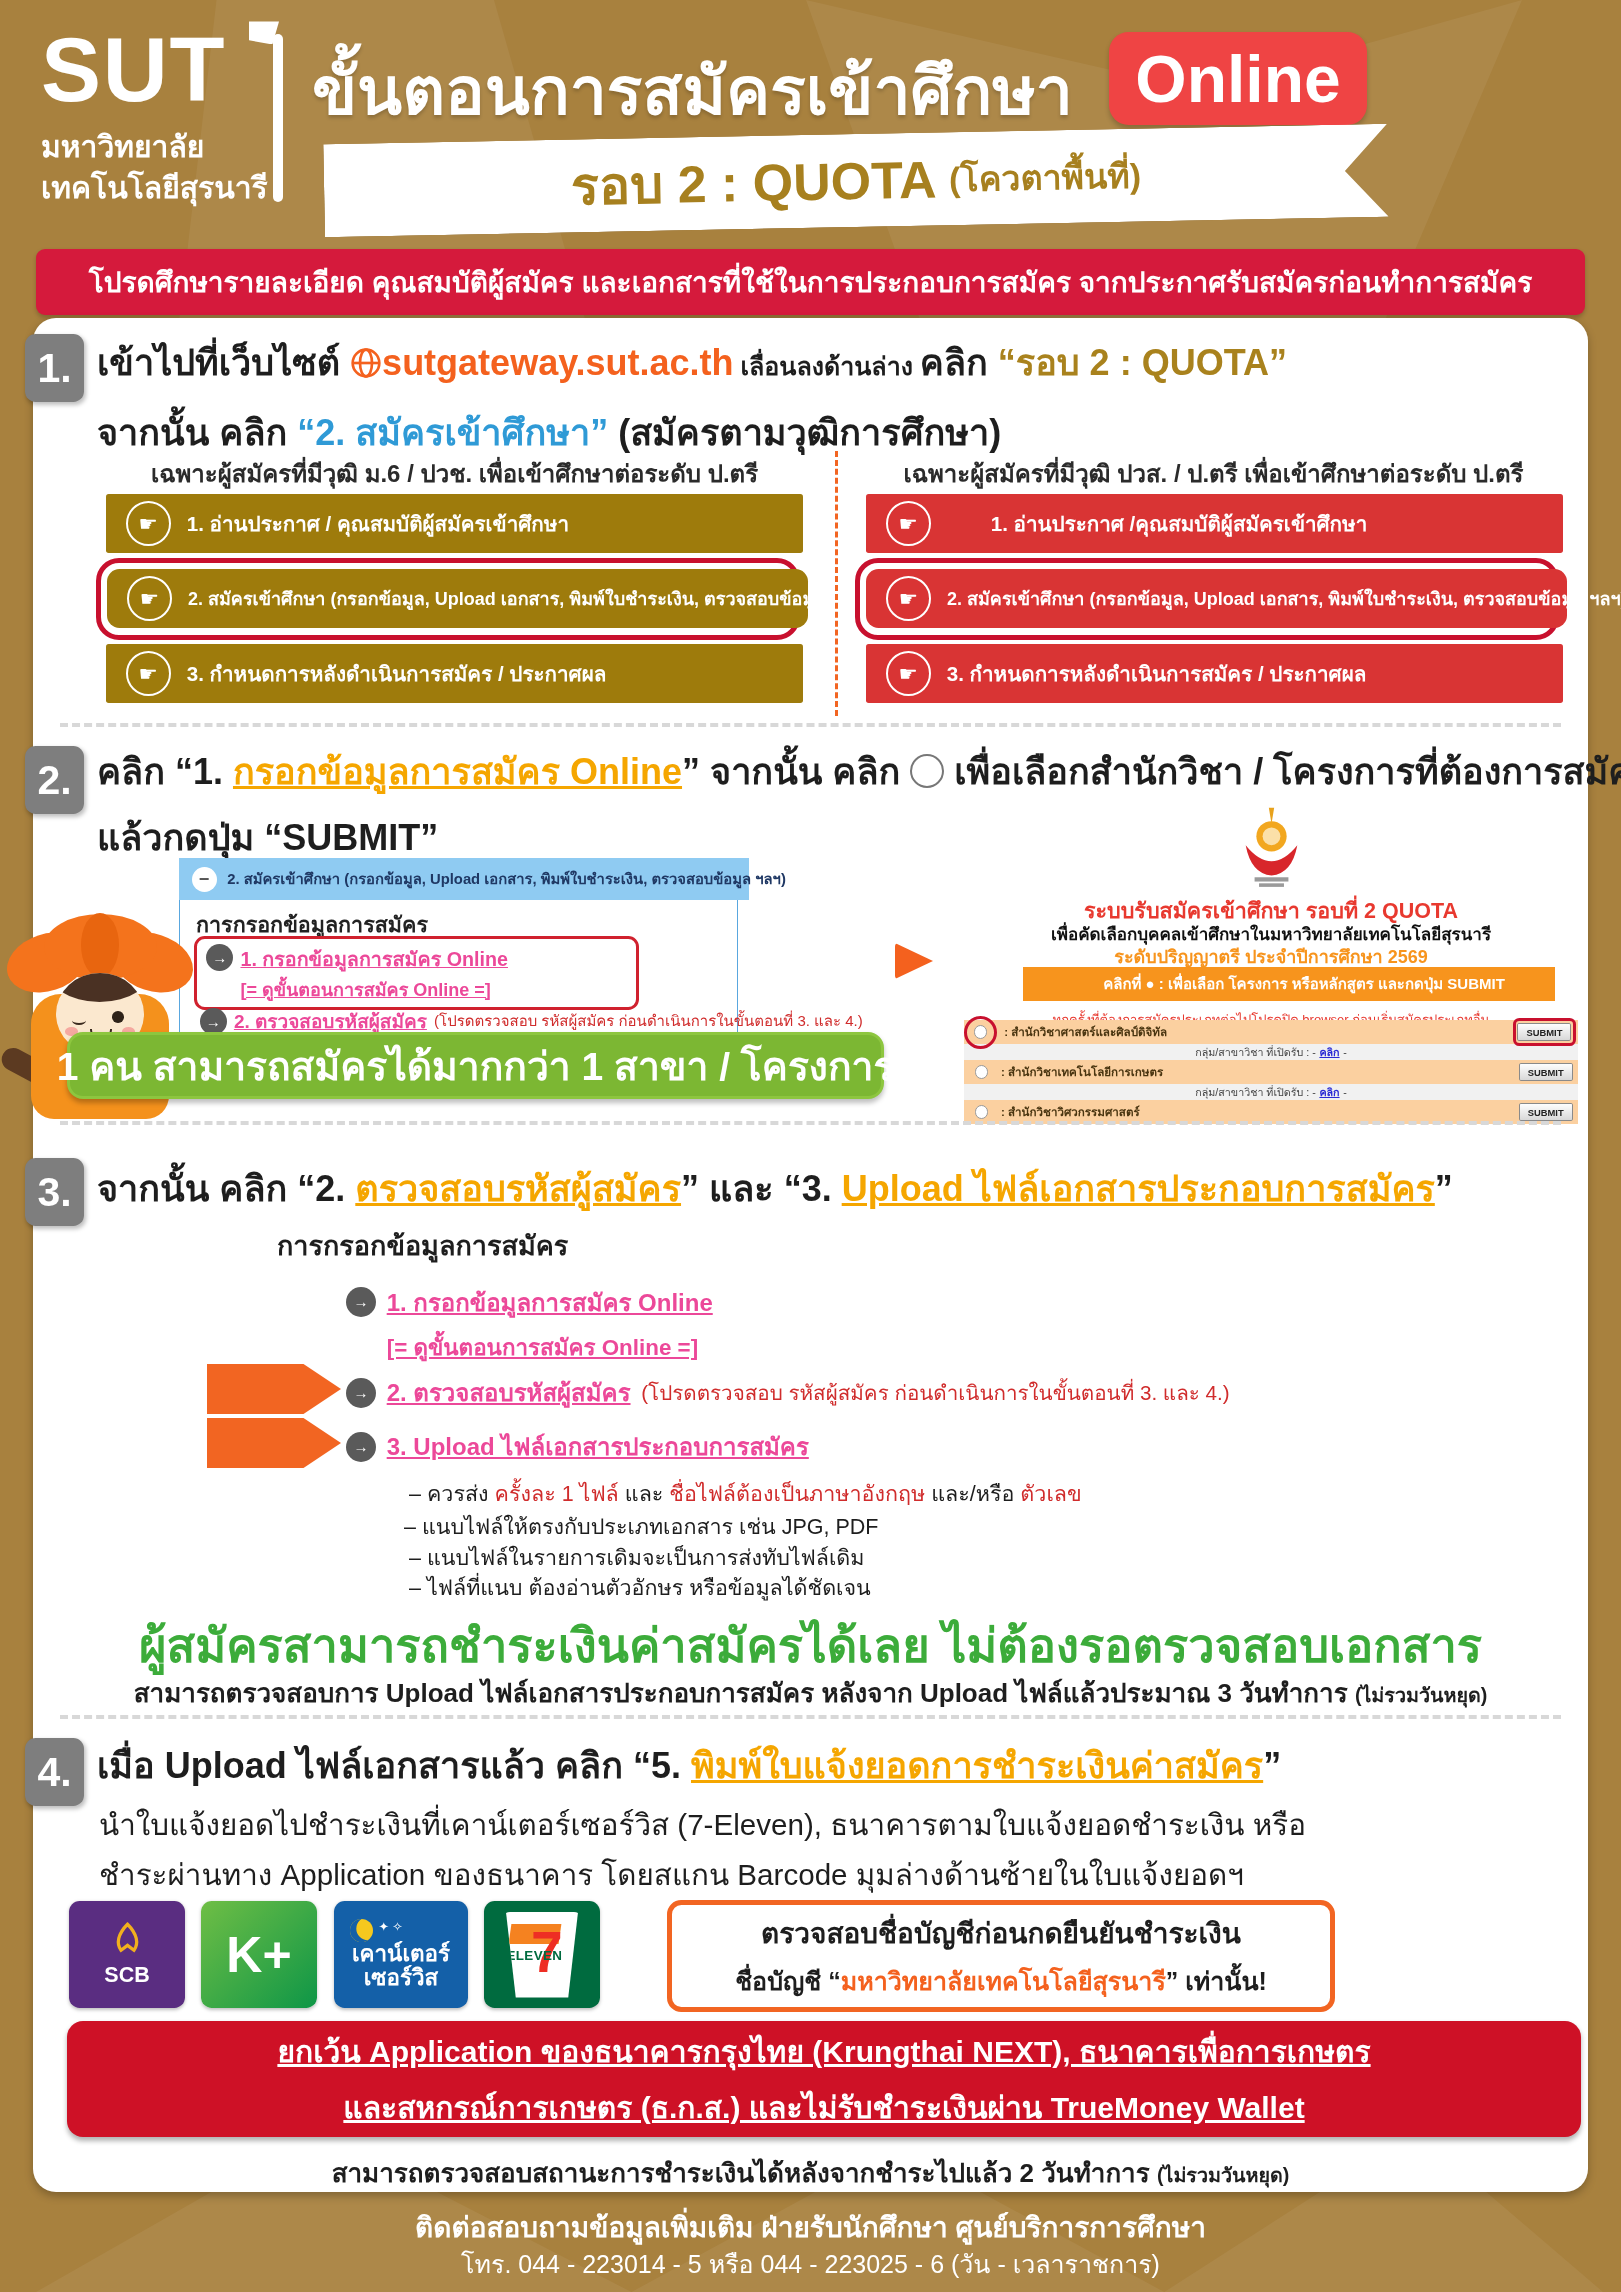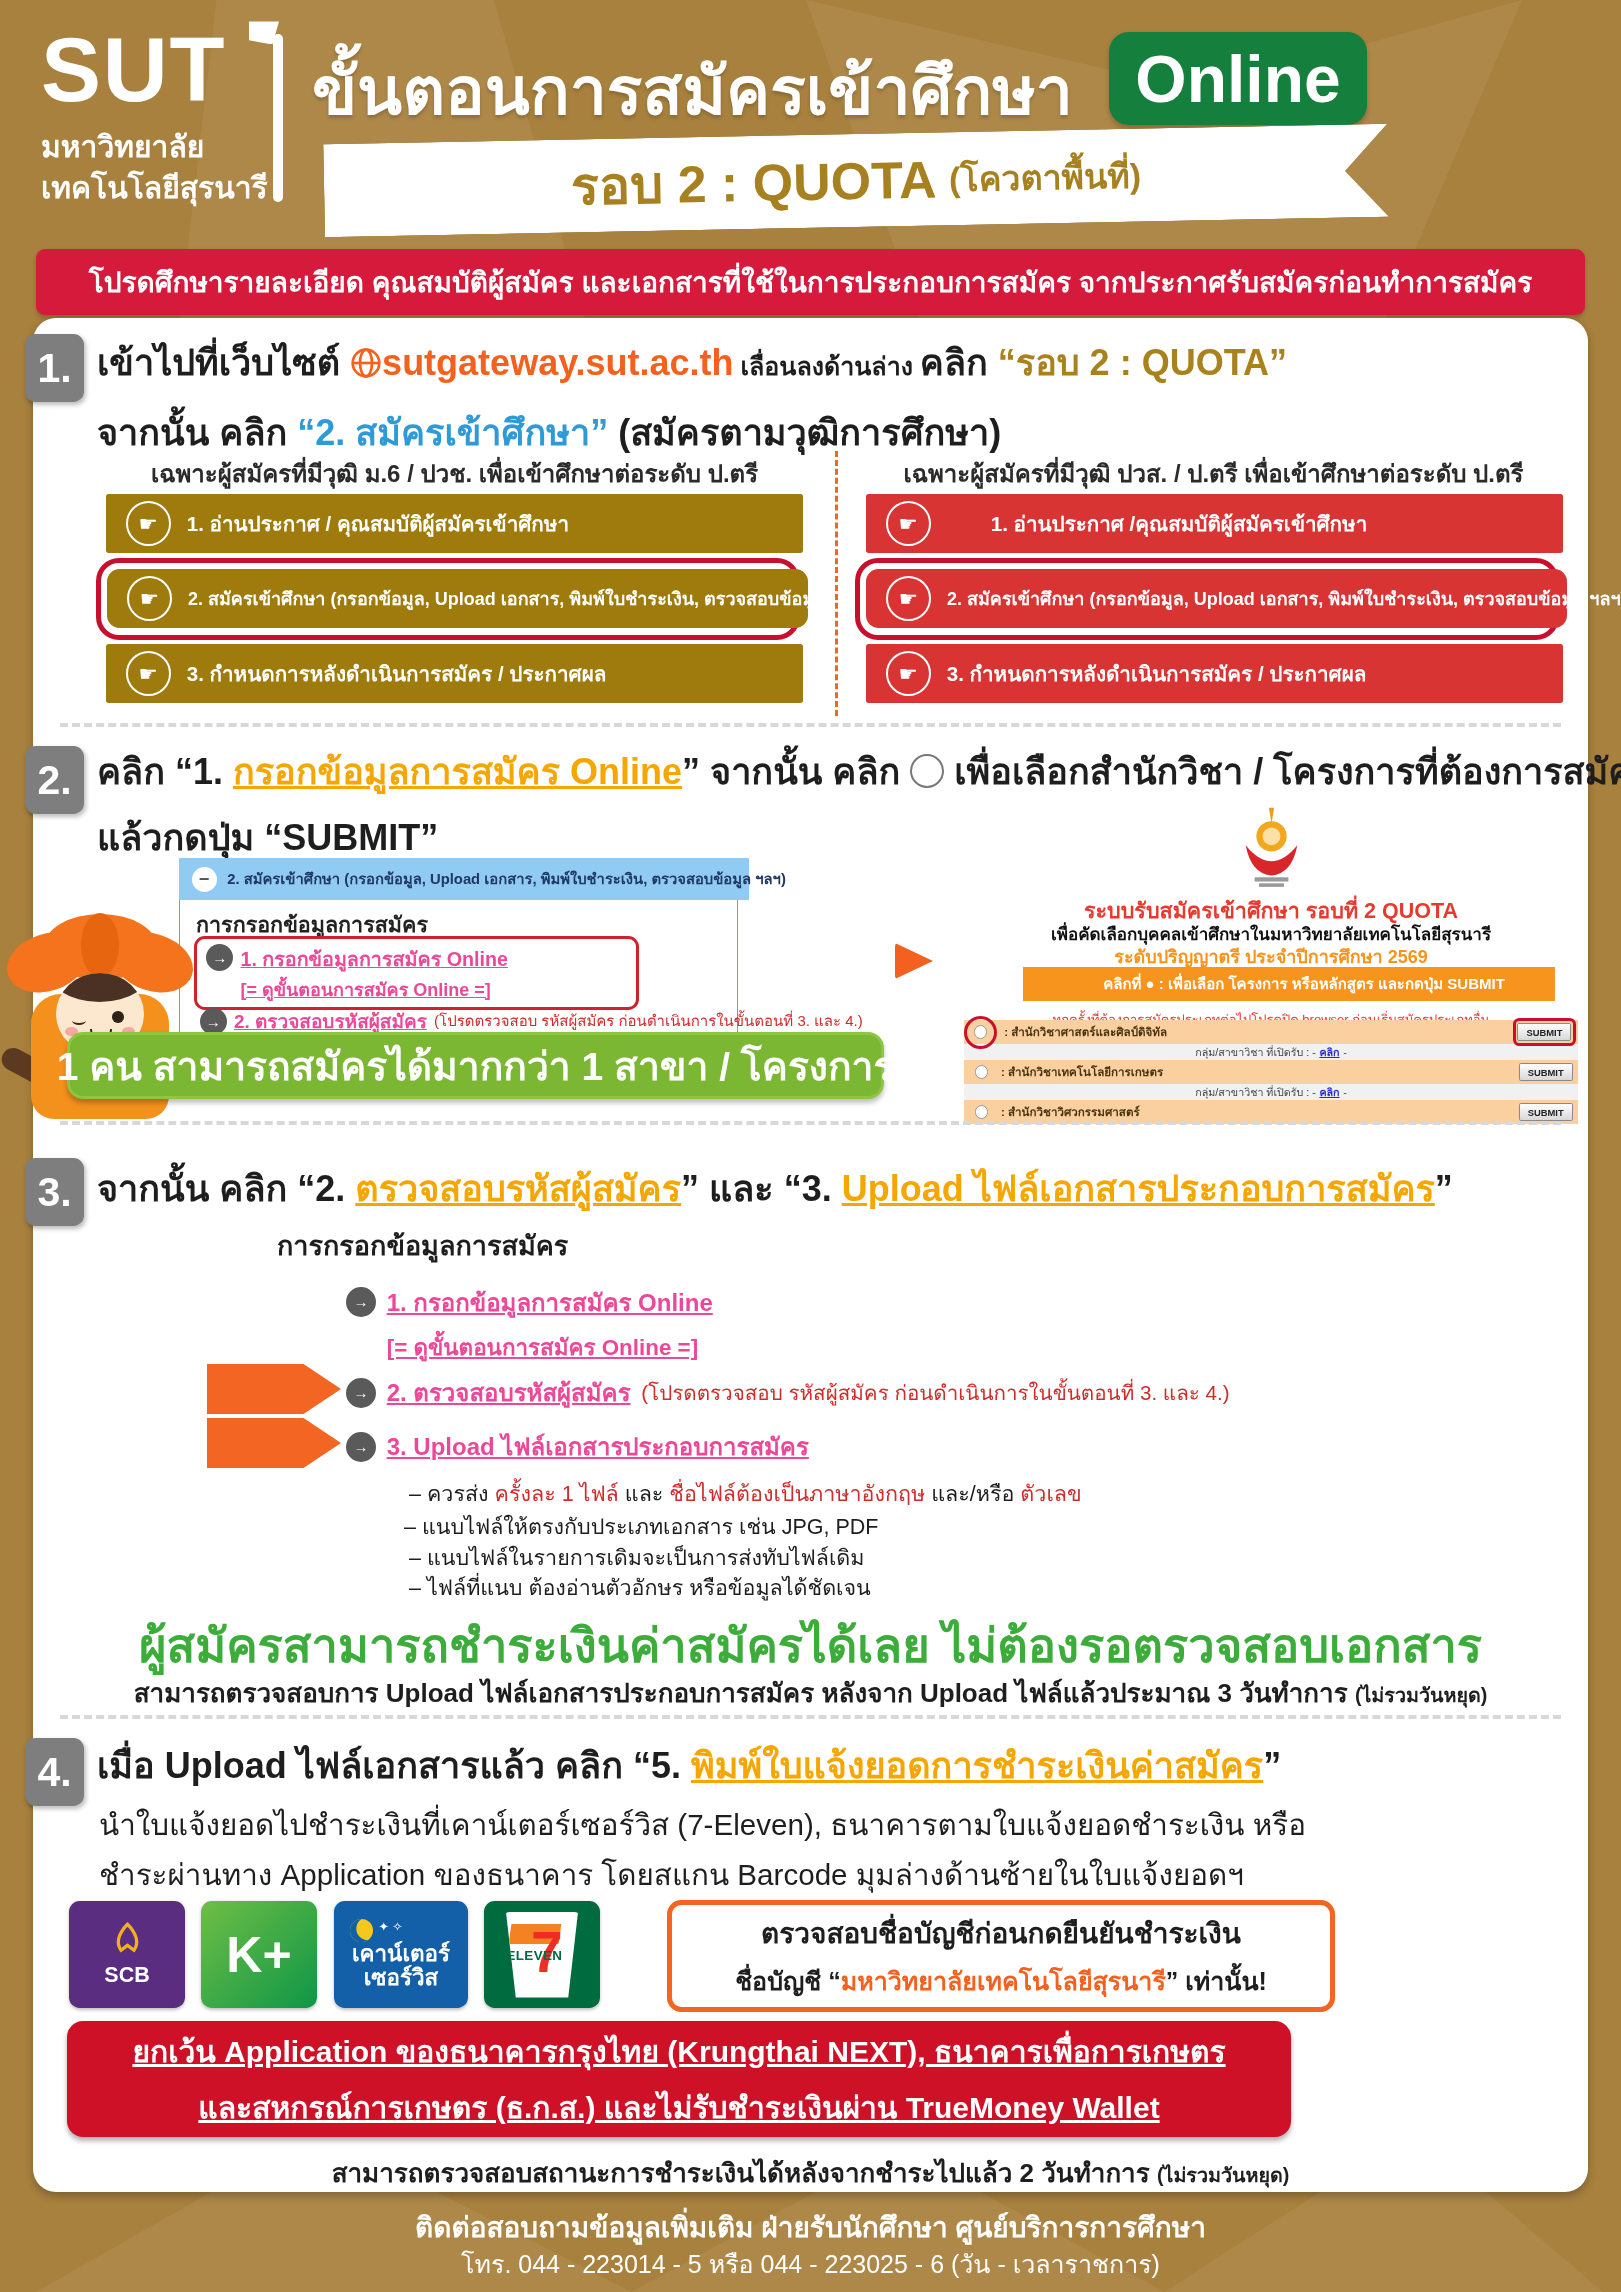--- a/index.html
+++ b/index.html
@@ -6,21 +6,21 @@
   body{width:1621px;height:2293px;font-family:"Liberation Sans","DejaVu Sans",sans-serif;}
   .page{position:relative;width:1621px;height:2293px;background:#A8813E;overflow:hidden;}
   .abs{position:absolute;}
   .pattern{position:absolute;background:rgba(255,255,255,0.06);}
   
   .logo{color:#fff;font-weight:bold;font-size:90px;letter-spacing:1.8px;line-height:1;}
   .logo-flag{position:absolute;width:30px;height:23px;background:#fff;clip-path:polygon(0 0,100% 0,78% 100%,0 82%);}
   .org{color:#fff;font-weight:bold;font-size:30px;line-height:1.35;}
   .vbar{width:9.9px;background:#fff;border-radius:5.4px;}
   .title{color:#fff;font-weight:bold;font-size:66px;white-space:nowrap;text-shadow:0 2.7px 3.6px rgba(0,0,0,0.18);}
-  .online{background:#15803d;border-radius:19.7px;color:#fff;font-weight:bold;font-size:66px;display:flex;align-items:center;justify-content:center;box-shadow:0 3.6px 5.4px rgba(0,0,0,0.2);}
+  .online{background:#ef4444;border-radius:19.7px;color:#fff;font-weight:bold;font-size:66px;display:flex;align-items:center;justify-content:center;box-shadow:0 3.6px 5.4px rgba(0,0,0,0.2);}
   .ribbon{background:#fff;clip-path:polygon(0 0,100% 0,calc(100% - 43px) 50%,100% 100%,0 100%);display:flex;align-items:center;justify-content:center;transform:rotate(-1.1deg);box-shadow:0 3.6px 5.4px rgba(0,0,0,0.15);}
   .ribbon .main{color:#A7801F;font-weight:bold;font-size:52px;}
   .ribbon .sub{color:#A7801F;font-weight:bold;font-size:34px;margin-left:12.5px;}
   .notice{background:#D51A3C;border-radius:9px;color:#fff;font-weight:bold;font-size:28px;display:flex;align-items:center;justify-content:center;box-shadow:0 2.7px 4.5px rgba(0,0,0,0.2);}
   
   .panel{background:#fff;border-radius:23px;box-shadow:0 3.6px 9px rgba(0,0,0,0.25);}
   .badge{background:#7E7E7E;border-radius:10.7px;color:#fff;font-weight:bold;font-size:41px;width:59px;height:68px;display:flex;align-items:center;justify-content:center;box-shadow:1.8px 2.7px 4.5px rgba(0,0,0,0.25);}
   .big{font-size:36px;font-weight:bold;color:#1E1E1E;white-space:nowrap;}
   .small-in{font-size:25px;}
   .url{color:#F4611E;}
@@ -323,21 +323,21 @@
       </div>
     </div>
 
     <div class="abs acctbox" style="left:634px;top:1582px;width:658px;height:102px;">
       <div style="font-size:28px;font-weight:bold;color:#1E1E1E;white-space:nowrap;">ตรวจสอบชื่อบัญชีก่อนกดยืนยันชำระเงิน</div>
       <div style="white-space:nowrap;margin-top:5.4px;">
         <span style="font-size:25px;font-weight:bold;color:#1E1E1E;">ชื่อบัญชี “</span><span style="font-size:25px;font-weight:bold;color:#F4611E;">มหาวิทยาลัยเทคโนโลยีสุรนารี</span><span style="font-size:25px;font-weight:bold;color:#1E1E1E;">” เท่านั้น!</span>
       </div>
     </div>
 
-    <div class="abs redbox" style="left:34px;top:1703px;width:1224px;height:116px;">
+    <div class="abs redbox" style="left:34px;top:1703px;width:1514px;height:116px;">
       <div>ยกเว้น Application ของธนาคารกรุงไทย (Krungthai NEXT), ธนาคารเพื่อการเกษตร</div>
       <div>และสหกรณ์การเกษตร (ธ.ก.ส.) และไม่รับชำระเงินผ่าน TrueMoney Wallet</div>
     </div>
 
     <div class="abs" style="left:0;top:1834px;width:1555px;text-align:center;white-space:nowrap;">
       <span style="font-size:26px;font-weight:bold;color:#1E1E1E;">สามารถตรวจสอบสถานะการชำระเงินได้หลังจากชำระไปแล้ว 2 วันทำการ </span><span style="font-size:19.7px;font-weight:bold;color:#1E1E1E;">(ไม่รวมวันหยุด)</span>
     </div>
   </div>
 
   <div class="abs footer-t" style="left:0;top:2205px;width:1621px;font-size:28px;font-weight:bold;">ติดต่อสอบถามข้อมูลเพิ่มเติม ฝ่ายรับนักศึกษา ศูนย์บริการการศึกษา</div>

